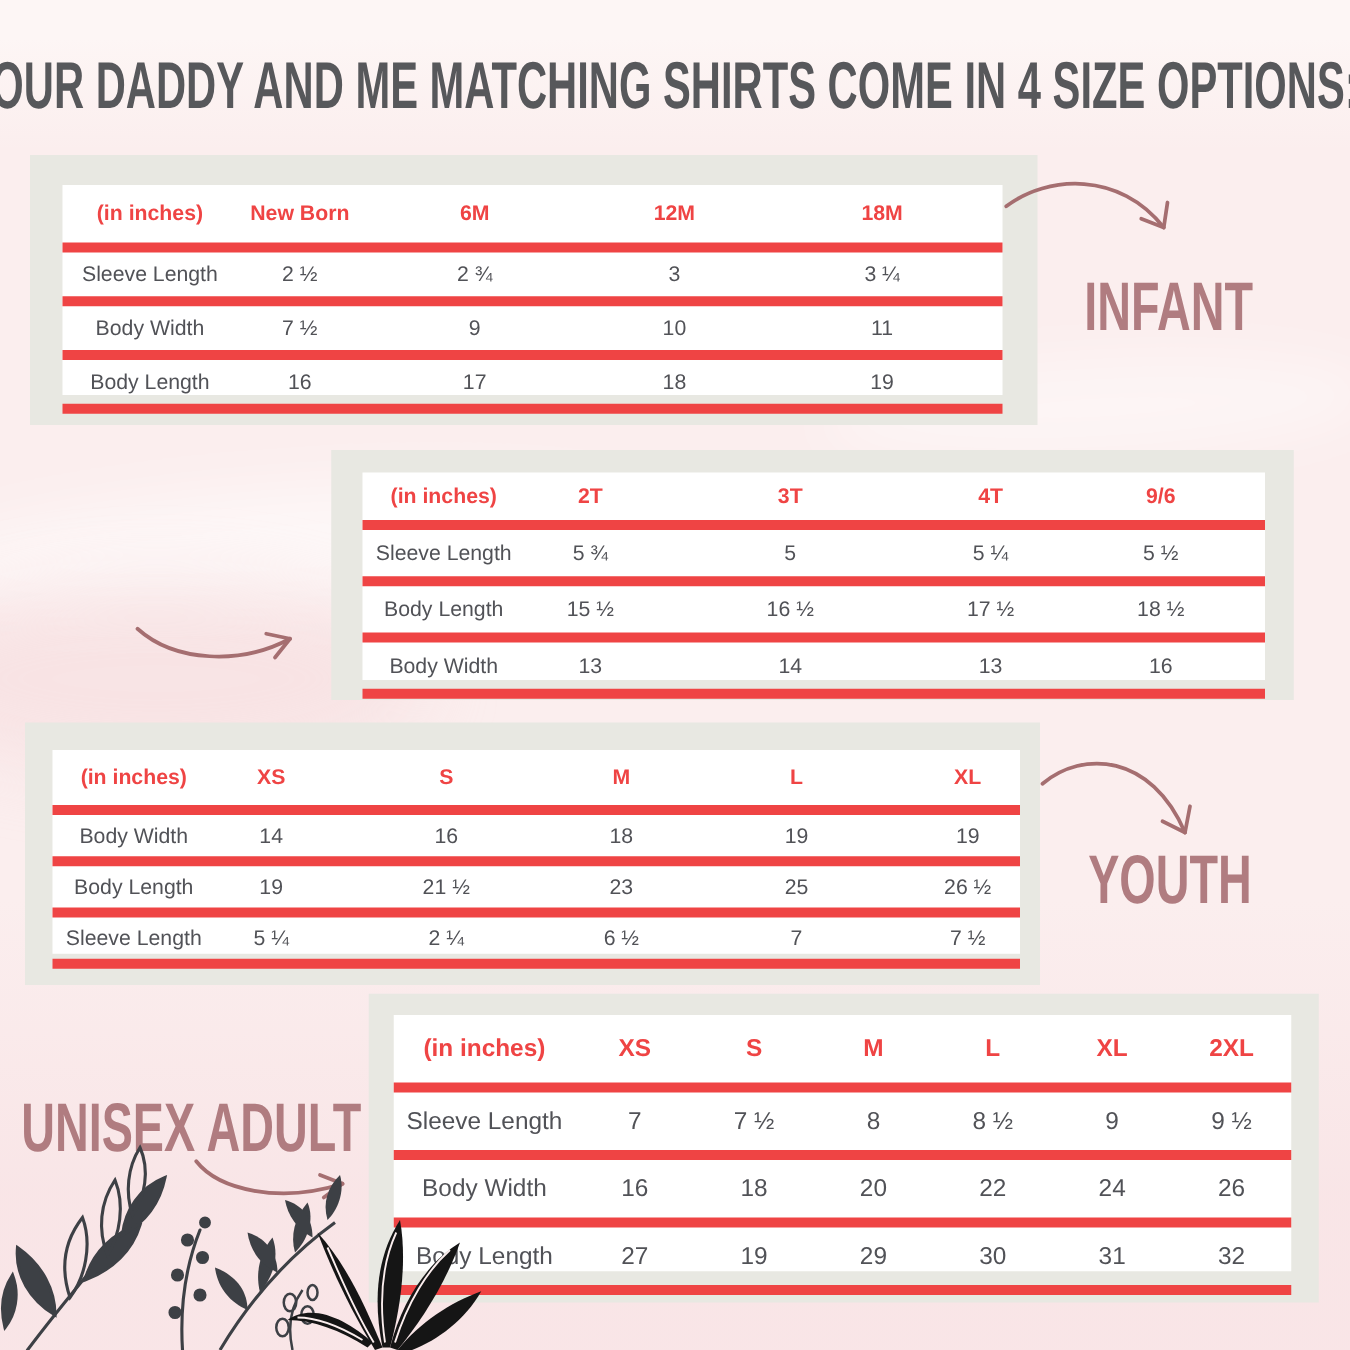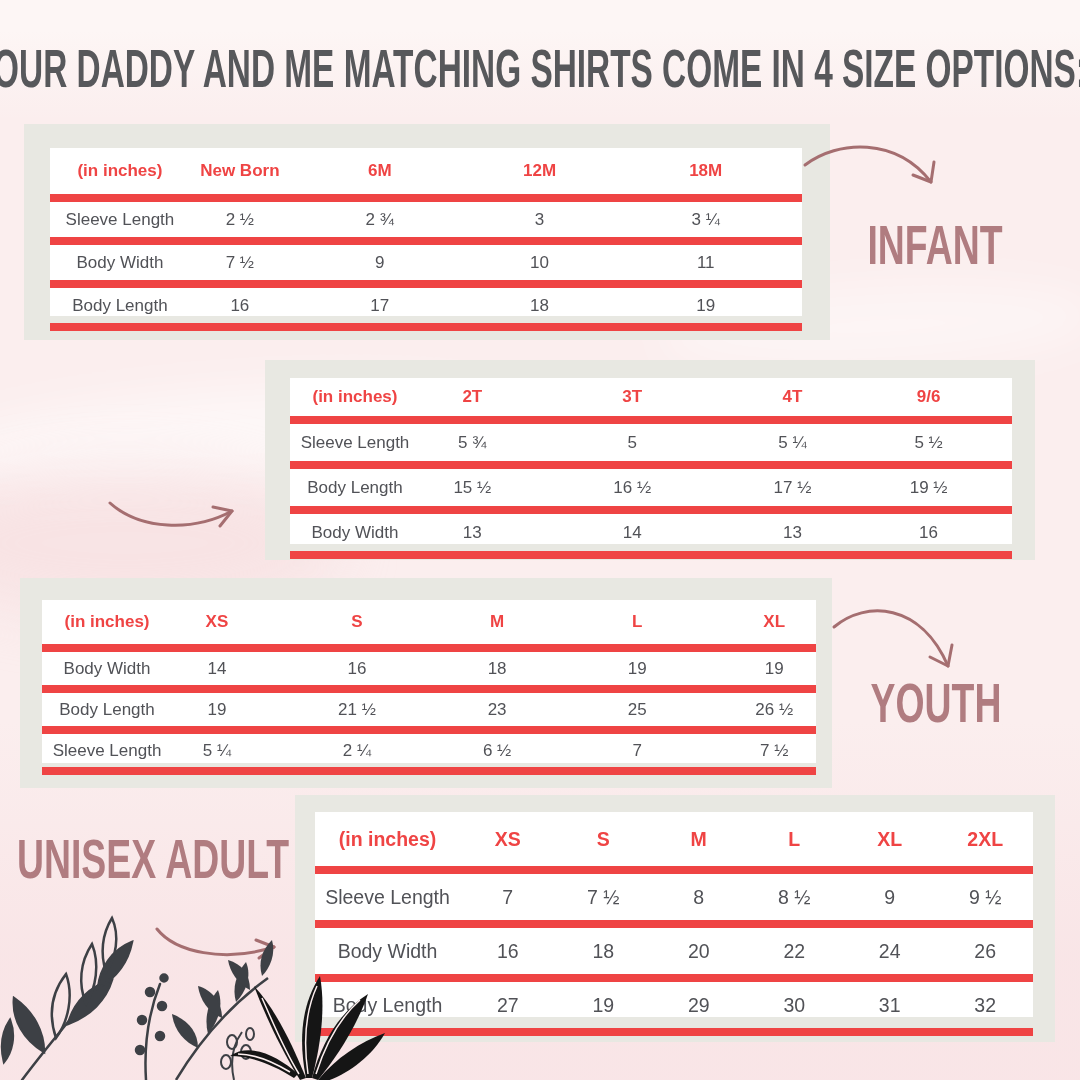--- a/index.html
+++ b/index.html
@@ -26,21 +26,21 @@
   .cond{display:inline-block;transform:scaleX(.63) translateX(-50%);
     transform-origin:left center;font-weight:bold;font-size:53px;line-height:1;
     color:#57585b;letter-spacing:0px;white-space:nowrap;}
   .size-label{position:absolute;z-index:2;white-space:nowrap;}
   .cond2{display:inline-block;transform:scaleX(.68) translateX(-50%);
     transform-origin:left center;font-weight:bold;font-size:55px;line-height:1;
     color:#b07c80;white-space:nowrap;}
   .l-infant{left:935px;top:218px;}
   .l-toddler{left:136px;top:432px;}
   .l-youth{left:936px;top:676px;}
-  .l-unisex{left:153px;top:832px;}
+  .l-unisex{left:153px;top:875px;}
 
   
   .panel{position:absolute;background:#e8e8e2;z-index:1;}
   .p0{left:24px;top:124px;width:806px;height:216px;}
   .p1{left:265px;top:360px;width:770px;height:200px;}
   .p2{left:20px;top:578px;width:812px;height:210px;}
   .p3{left:295px;top:795px;width:760px;height:247px;}
   .tbl{position:absolute;background:#ffffff;display:flex;flex-direction:column;
        color:#515257;font-size:17px;}
   .p0 .tbl{left:26px;right:28px;top:24px;bottom:24px;}
@@ -126,21 +126,21 @@
           <div class="cell">5 ¾</div>
           <div class="cell">5</div>
           <div class="cell">5 ¼</div>
           <div class="cell">5 ½</div>
         </div>
         <div class="row data">
           <div class="cell">Body Length</div>
           <div class="cell">15 ½</div>
           <div class="cell">16 ½</div>
           <div class="cell">17 ½</div>
-          <div class="cell">19 ½</div>
+          <div class="cell">18 ½</div>
         </div>
         <div class="row data">
           <div class="cell">Body Width</div>
           <div class="cell">13</div>
           <div class="cell">14</div>
           <div class="cell">13</div>
           <div class="cell">16</div>
         </div>
         <div class="row footer"></div>
       </div>

